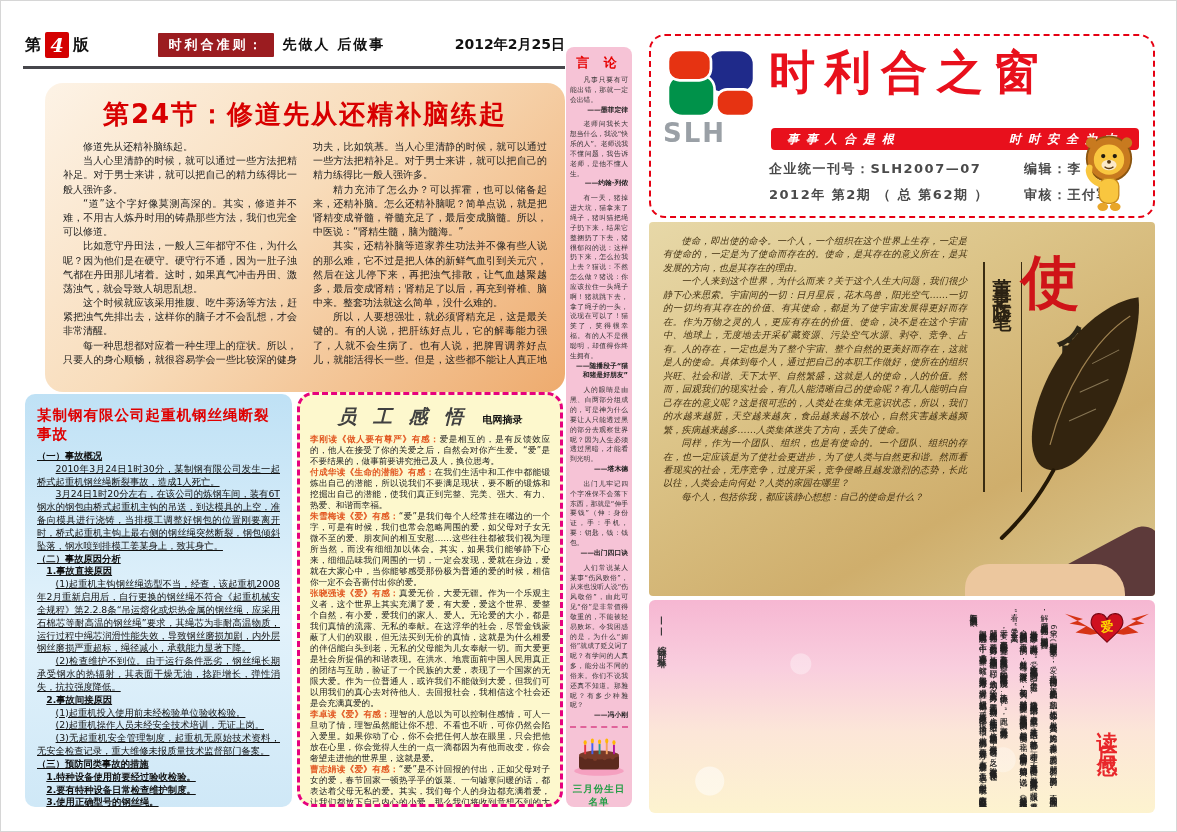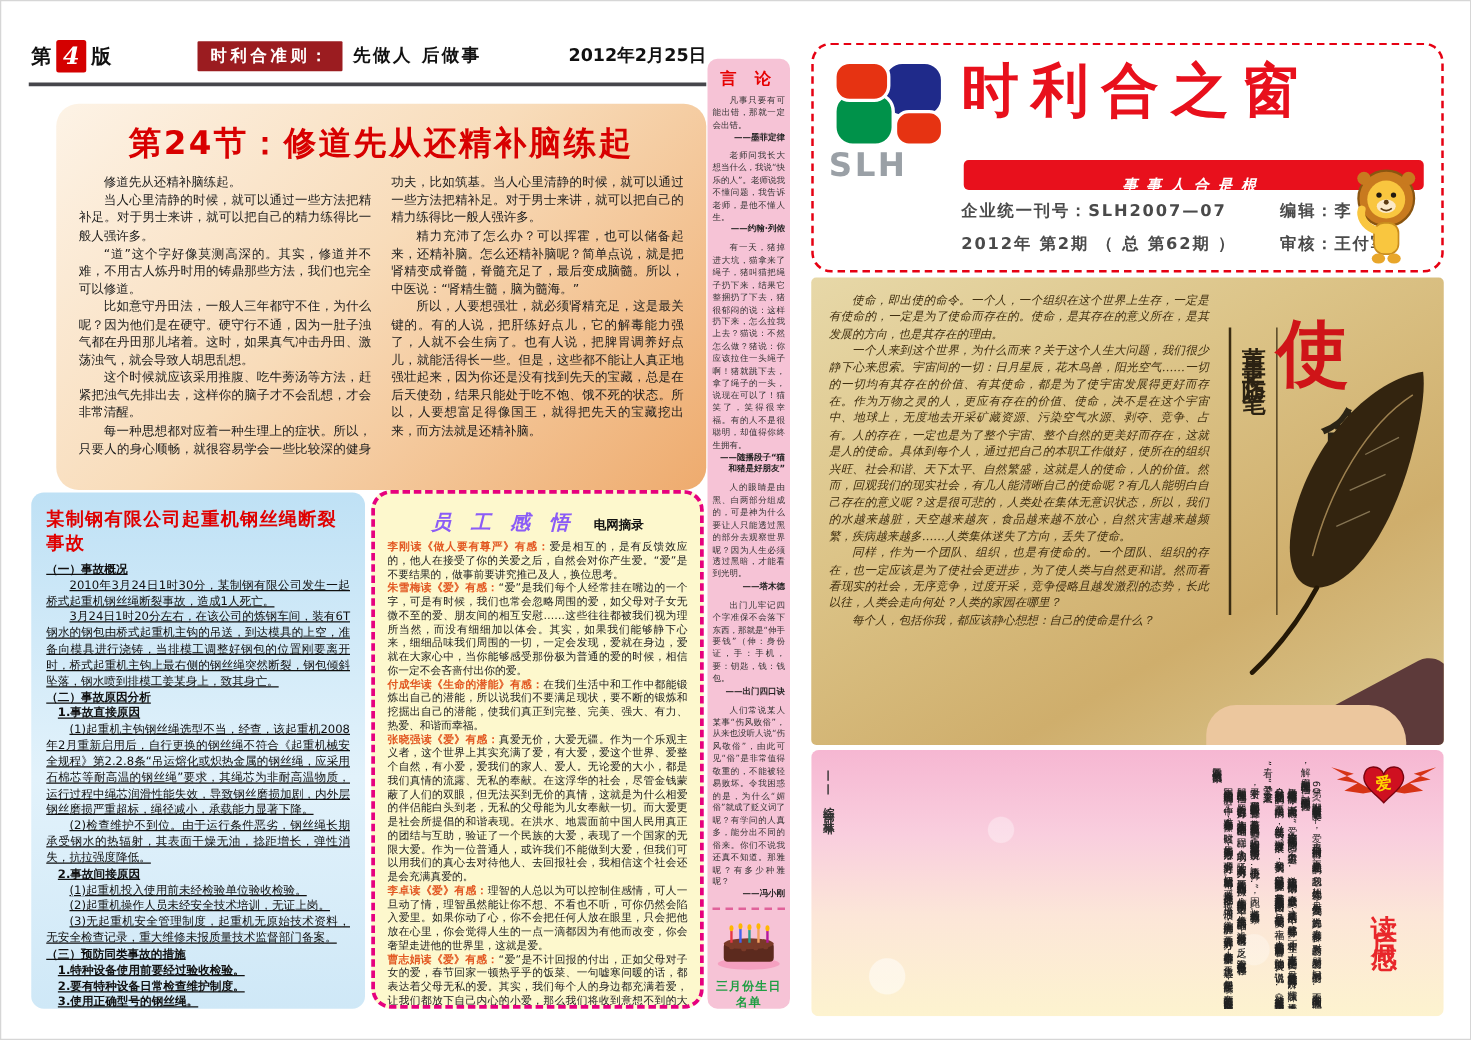--- a/index.html
+++ b/index.html
@@ -35,21 +35,21 @@
                font-family:"DejaVu Serif",serif;letter-spacing:1px;}
   #accident-body{font-size:9.3px;line-height:1.38;text-align:justify;color:#101010;}
   #accident-body p{margin:0;text-indent:2em;text-decoration:underline;}
   #accident-body p.head{text-indent:0;font-weight:bold;}
   #accident-body p.sub{text-indent:1em;font-weight:bold;}
   
   #reflections{position:absolute;left:296px;top:391px;width:266px;height:415px;border-radius:16px;
                background:#fdf8cd;border:3px dashed #e6017e;box-sizing:border-box;
                padding:6px 10px;overflow:hidden;}
   #reflections h2{margin:0 0 4px;text-align:center;}
-  .refl-title{color:#8b5cf6;font-size:16px;font-weight:bold;letter-spacing:5px;
+  .refl-title{color:#404040;font-size:19px;font-weight:bold;letter-spacing:5px;
               font-family:"DejaVu Serif",serif;font-style:italic;}
   .refl-sub{color:#111;font-size:10px;font-weight:bold;margin-left:6px;}
   #reflections-body{font-size:8.6px;line-height:1.28;text-align:justify;color:#222;}
   #reflections-body p{margin:0;}
   .rname{color:#e25822;font-weight:bold;}
   
   #remarks{position:absolute;left:565px;top:46px;width:66px;height:760px;border-radius:8px;
            background:#f6c3d6;box-sizing:border-box;padding:5px 4px;overflow:hidden;}
   #remarks h2{margin:2px 0 4px;text-align:center;color:#e60000;font-size:13px;letter-spacing:5px;
               font-family:"DejaVu Serif",serif;}
@@ -59,22 +59,22 @@
   #birthday h3{margin:2px 0;color:#1f9e43;font-size:9.5px;letter-spacing:1px;}
   
   #masthead{position:absolute;left:648px;top:33px;width:506px;height:184px;border:2px dashed #e60012;
             border-radius:16px;background:#fff;box-sizing:border-box;overflow:hidden;}
   #logo{position:absolute;left:12px;top:12px;width:100px;text-align:left;}
   .logo-text{color:#9aa0a6;font-weight:bold;font-size:26px;letter-spacing:2px;margin-top:-4px;}
   #mast-title{position:absolute;left:118px;top:6px;width:380px;color:#e8101c;font-size:46px;
               font-weight:bold;font-family:"DejaVu Serif",serif;letter-spacing:10px;white-space:nowrap;}
   #mast-banner{position:absolute;left:120px;top:92px;width:368px;height:22px;background:#e8101c;
                border-radius:4px;color:#fff;display:flex;justify-content:space-between;
-               align-items:center;padding:12px 16px;box-sizing:border-box;font-weight:bold;
-               font-size:12px;letter-spacing:7px;font-family:"DejaVu Serif",serif;font-style:italic;flex-direction:column;}
+               align-items:center;padding:0 16px;box-sizing:border-box;font-weight:bold;
+               font-size:12px;letter-spacing:7px;font-family:"DejaVu Serif",serif;font-style:italic;}
   #mast-info{position:absolute;left:118px;top:124px;display:grid;
              grid-template-columns:255px auto;row-gap:8px;font-size:13px;color:#4a4a4a;
              letter-spacing:1.5px;font-weight:bold;}
   #lion{position:absolute;right:8px;top:96px;}
   
   #mission{position:absolute;left:648px;top:221px;width:506px;height:374px;border-radius:4px;
            background:linear-gradient(150deg,#e7d8a8 0%,#dcc488 35%,#cfae6c 70%,#dbc891 100%);
            overflow:hidden;}
   #mission-text{position:absolute;left:14px;top:12px;width:304px;font-family:"DejaVu Serif",serif;
                 font-style:italic;font-size:9.3px;line-height:1.45;color:#402f10;text-align:justify;}
@@ -132,20 +132,21 @@
     <h1>第24节：修道先从还精补脑练起</h1>
     <div id="article-body">
 
     <p>修道先从还精补脑练起。</p>
         <p>当人心里清静的时候，就可以通过一些方法把精补足。对于男士来讲，就可以把自己的精力练得比一般人强许多。</p>
         <p>“道”这个字好像莫测高深的。其实，修道并不难，不用古人炼丹时用的铸鼎那些方法，我们也完全可以修道。</p>
         <p>比如意守丹田法，一般人三年都守不住，为什么呢？因为他们是在硬守。硬守行不通，因为一肚子浊气都在丹田那儿堵着。这时，如果真气冲击丹田、激荡浊气，就会导致人胡思乱想。</p>
         <p>这个时候就应该采用推腹、吃牛蒡汤等方法，赶紧把浊气先排出去，这样你的脑子才不会乱想，才会非常清醒。</p>
         <p>每一种思想都对应着一种生理上的症状。所以，只要人的身心顺畅，就很容易学会一些比较深的健身功夫，比如筑基。当人心里清静的时候，就可以通过一些方法把精补足。对于男士来讲，就可以把自己的精力练得比一般人强许多。</p>
         <p>精力充沛了怎么办？可以挥霍，也可以储备起来，还精补脑。怎么还精补脑呢？简单点说，就是把肾精变成脊髓，脊髓充足了，最后变成脑髓。所以，中医说：“肾精生髓，脑为髓海。”</p>
+        <p>其实，还精补脑等道家养生功法并不像有些人说的那么难，它不过是把人体的新鲜气血引到关元穴，然后在这儿停下来，再把浊气排散，让气血越聚越多，最后变成肾精；肾精足了以后，再充到脊椎、脑中来。整套功法就这么简单，没什么难的。</p>
         <p>所以，人要想强壮，就必须肾精充足，这是最关键的。有的人说，把肝练好点儿，它的解毒能力强了，人就不会生病了。也有人说，把脾胃调养好点儿，就能活得长一些。但是，这些都不能让人真正地强壮起来，因为你还是没有找到先天的宝藏，总是在后天使劲，结果只能处于吃不饱、饿不死的状态。所以，人要想富足得像国王，就得把先天的宝藏挖出来，而方法就是还精补脑。</p>
       </div>
   </article>
 
   <section id="accident">
     <h2>某制钢有限公司起重机钢丝绳断裂事故</h2>
     <div id="accident-body">
 
     <p class="head">（一）事故概况</p>
         <p>2010年3月24日1时30分，某制钢有限公司发生一起桥式起重机钢丝绳断裂事故，造成1人死亡。</p>
@@ -166,22 +167,22 @@
   </section>
 
   <section id="reflections">
     <h2>
       <span class="refl-title">员 工 感 悟</span>
       <span class="refl-sub">电网摘录</span>
     </h2>
     <div id="reflections-body">
 
     <p class="refl"><span class="rname">李刚读《做人要有尊严》有感：</span><span>爱是相互的，是有反馈效应的，他人在接受了你的关爱之后，自然会对你产生爱。“爱”是不要结果的，做事前要讲究推己及人，换位思考。</span></p>
+        <p class="refl"><span class="rname">付成华读《生命的潜能》有感：</span><span>在我们生活中和工作中都能锻炼出自己的潜能，所以说我们不要满足现状，要不断的锻炼和挖掘出自己的潜能，使我们真正到完整、完美、强大、有力、热爱、和谐而幸福。</span></p>
         <p class="refl"><span class="rname">朱雪梅读《爱》有感：</span><span>“爱”是我们每个人经常挂在嘴边的一个字，可是有时候，我们也常会忽略周围的爱，如父母对子女无微不至的爱、朋友间的相互安慰……这些往往都被我们视为理所当然，而没有细细加以体会。其实，如果我们能够静下心来，细细品味我们周围的一切，一定会发现，爱就在身边，爱就在大家心中，当你能够感受那份极为普通的爱的时候，相信你一定不会吝啬付出你的爱。</span></p>
-        <p class="refl"><span class="rname">付成华读《生命的潜能》有感：</span><span>在我们生活中和工作中都能锻炼出自己的潜能，所以说我们不要满足现状，要不断的锻炼和挖掘出自己的潜能，使我们真正到完整、完美、强大、有力、热爱、和谐而幸福。</span></p>
         <p class="refl"><span class="rname">张晓强读《爱》有感：</span><span>真爱无价，大爱无疆。作为一个乐观主义者，这个世界上其实充满了爱，有大爱，爱这个世界、爱整个自然，有小爱，爱我们的家人、爱人。无论爱的大小，都是我们真情的流露、无私的奉献。在这浮华的社会，尽管金钱蒙蔽了人们的双眼，但无法买到无价的真情，这就是为什么相爱的伴侣能白头到老，无私的父母能为儿女奉献一切。而大爱更是社会所提倡的和谐表现。在洪水、地震面前中国人民用真正的团结与互助，验证了一个民族的大爱，表现了一个国家的无限大爱。作为一位普通人，或许我们不能做到大爱，但我们可以用我们的真心去对待他人、去回报社会，我相信这个社会还是会充满真爱的。</span></p>
         <p class="refl"><span class="rname">李卓读《爱》有感：</span><span>理智的人总以为可以控制住感情，可人一旦动了情，理智虽然能让你不想、不看也不听，可你仍然会陷入爱里。如果你动了心，你不会把任何人放在眼里，只会把他放在心里，你会觉得人生的一点一滴都因为有他而改变，你会奢望走进他的世界里，这就是爱。</span></p>
         <p class="refl"><span class="rname">曹志娟读《爱》有感：</span><span>“爱”是不计回报的付出，正如父母对子女的爱，春节回家一顿热乎乎的饭菜、一句嘘寒问暖的话，都表达着父母无私的爱。其实，我们每个人的身边都充满着爱，让我们都放下自己内心的小爱，那么我们将收到意想不到的大爱。</span></p>
       </div>
   </section>
 
   <aside id="remarks">
     <h2>言 论</h2>
     <div>
 

